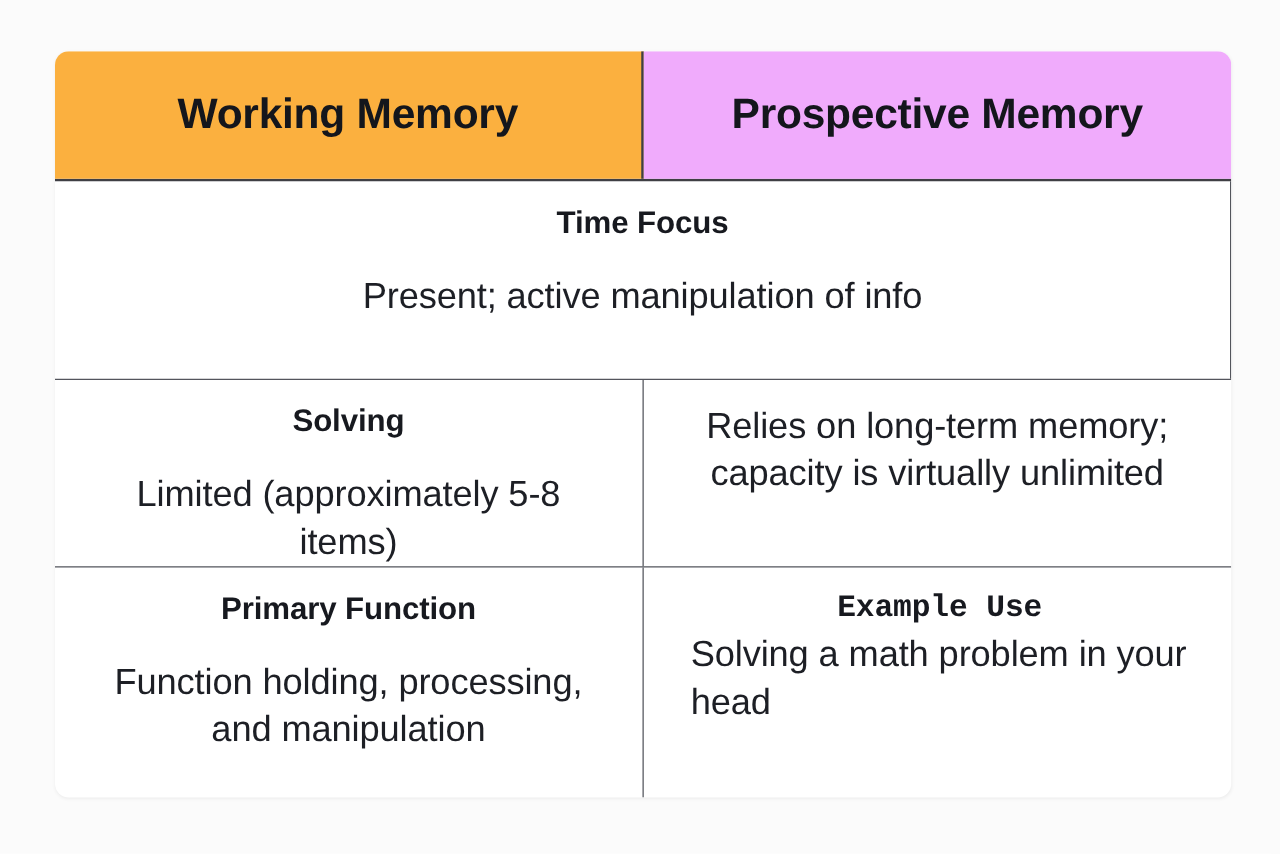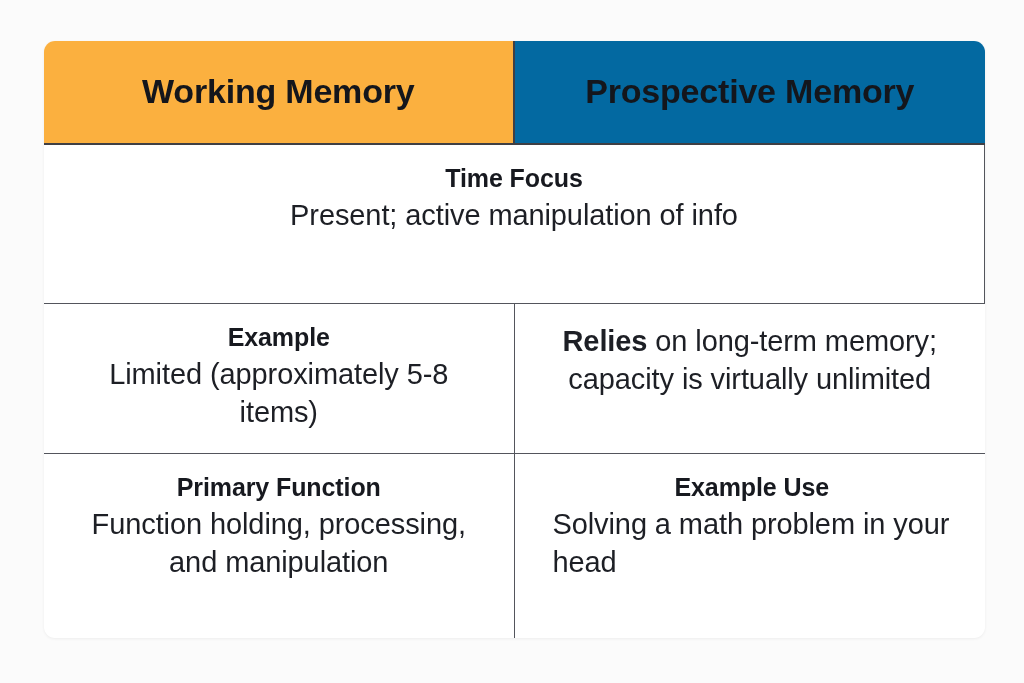--- a/index.html
+++ b/index.html
@@ -49,21 +49,21 @@
     align-items: center;
     justify-content: center;
     box-sizing: border-box;
     text-align: right;
   }
   .header-cell.left {
     background: #fbb03f;
     border-right: 2px solid #3f3f44;
   }
   .header-cell.right {
-    background: #0369a1;
+    background: #f0abfc;
   }
   .header-title {
     font-size: 34px;
     font-weight: bold;
     color: #14161c;
     letter-spacing: -0.2px;
     line-height: 1.1;
   }
 
   
@@ -88,48 +88,50 @@
     flex: 1 1 50%;
     box-sizing: border-box;
     padding: 18px 34px 10px 34px;
     display: flex;
     flex-direction: column;
     align-items: center;
     text-align: center;
   }
   .body-cell.left {
     border-right: 1px solid #53555c;
+    gap: 22px;
   }
   .body-cell.align-left {
     align-items: flex-start;
     text-align: left;
     padding-left: 38px;
   }
   .body-cell.align-left .cell-title {
     align-self: center;
+    font-family: Liberation Mono, monospace;
   }
 
   .cell-title {
     font-size: 25px;
     font-weight: bold;
     color: #17191f;
     line-height: 1.22;
     margin: 0 0 2px 0;
     letter-spacing: -0.1px;
   }
   .cell-text {
     font-size: 29px;
     font-weight: normal;
     color: #1d1f25;
     line-height: 1.32;
     margin: 0;
     letter-spacing: -0.1px;
   }
   .cell-text .em {
-    font-weight: bold;
+    font-weight: normal;
   }
 </style>
 </head>
 <body>
 
 <div class="stage">
   <div class="comparison-card">
 
     <div class="card-header">
       <div class="header-cell left">
@@ -144,21 +146,21 @@
 
       <div class="card-row row-1 divided">
         <div class="body-cell left">
           <div class="cell-title">Time Focus</div>
           <div class="cell-text">Present; active manipulation of info</div>
         </div>
       </div>
 
       <div class="card-row row-2 divided">
         <div class="body-cell left">
-          <div class="cell-title">Example</div>
+          <div class="cell-title">Solving</div>
           <div class="cell-text">Limited (approximately 5-8 items)</div>
         </div>
         <div class="body-cell right">
           <div class="cell-text"><span class="em">Relies</span><span> on long-term memory; capacity is virtually unlimited</span></div>
         </div>
       </div>
 
       <div class="card-row row-3">
         <div class="body-cell left">
           <div class="cell-title">Primary Function</div>

